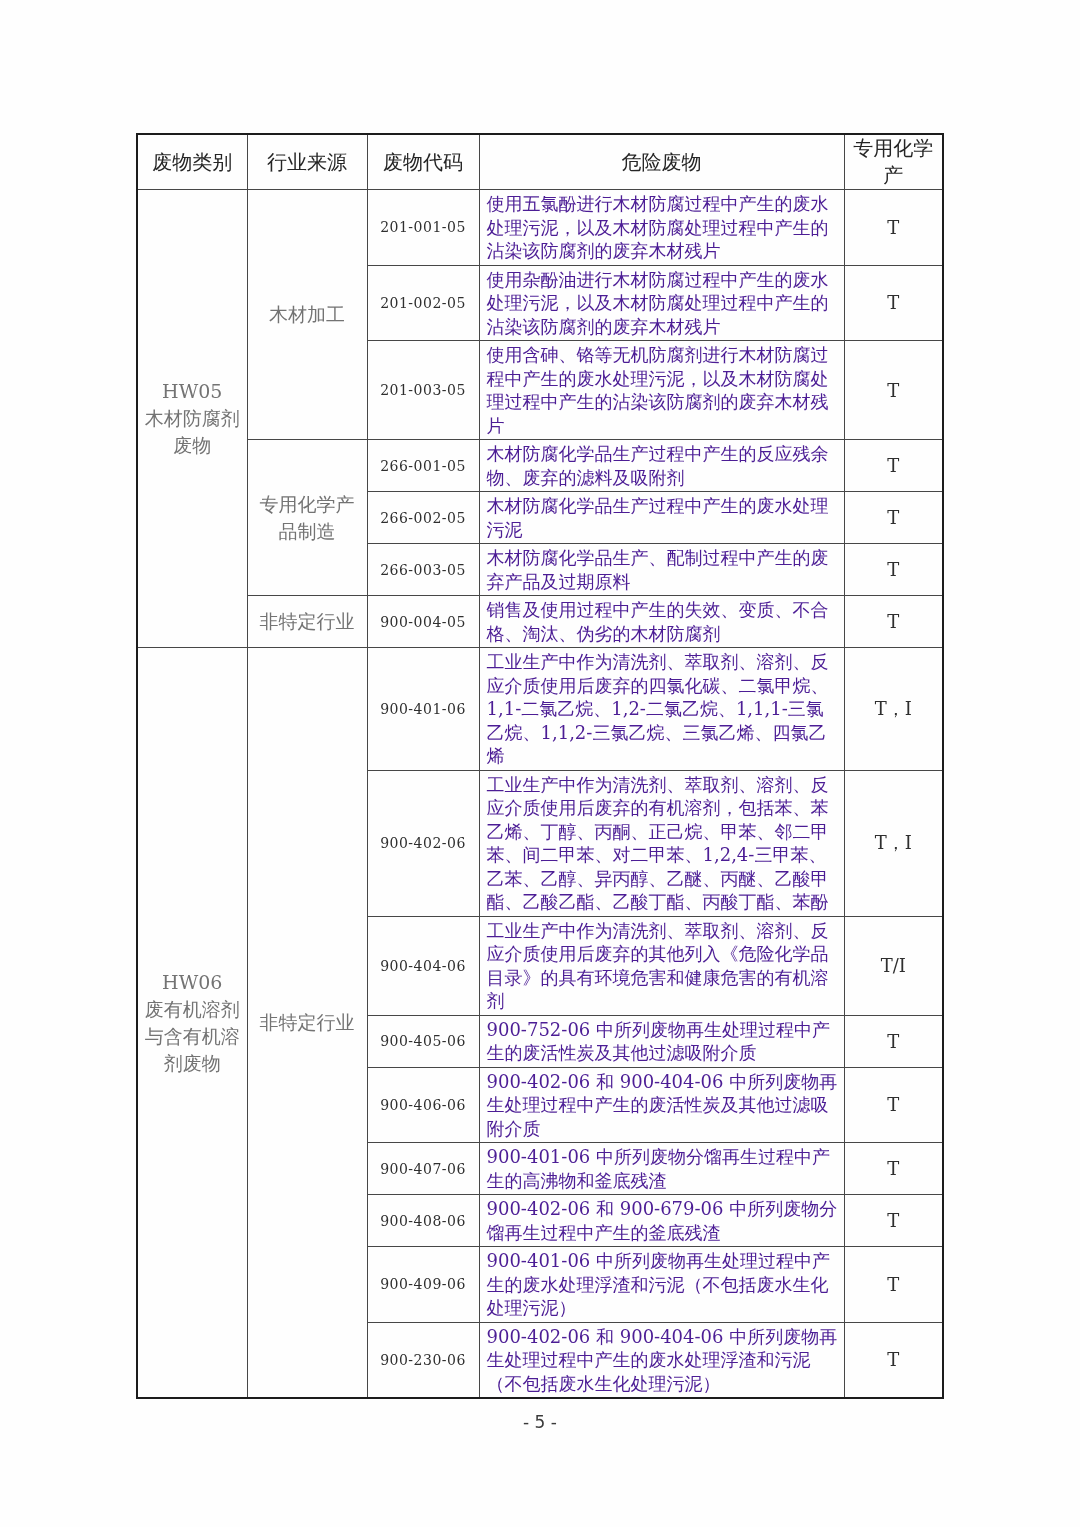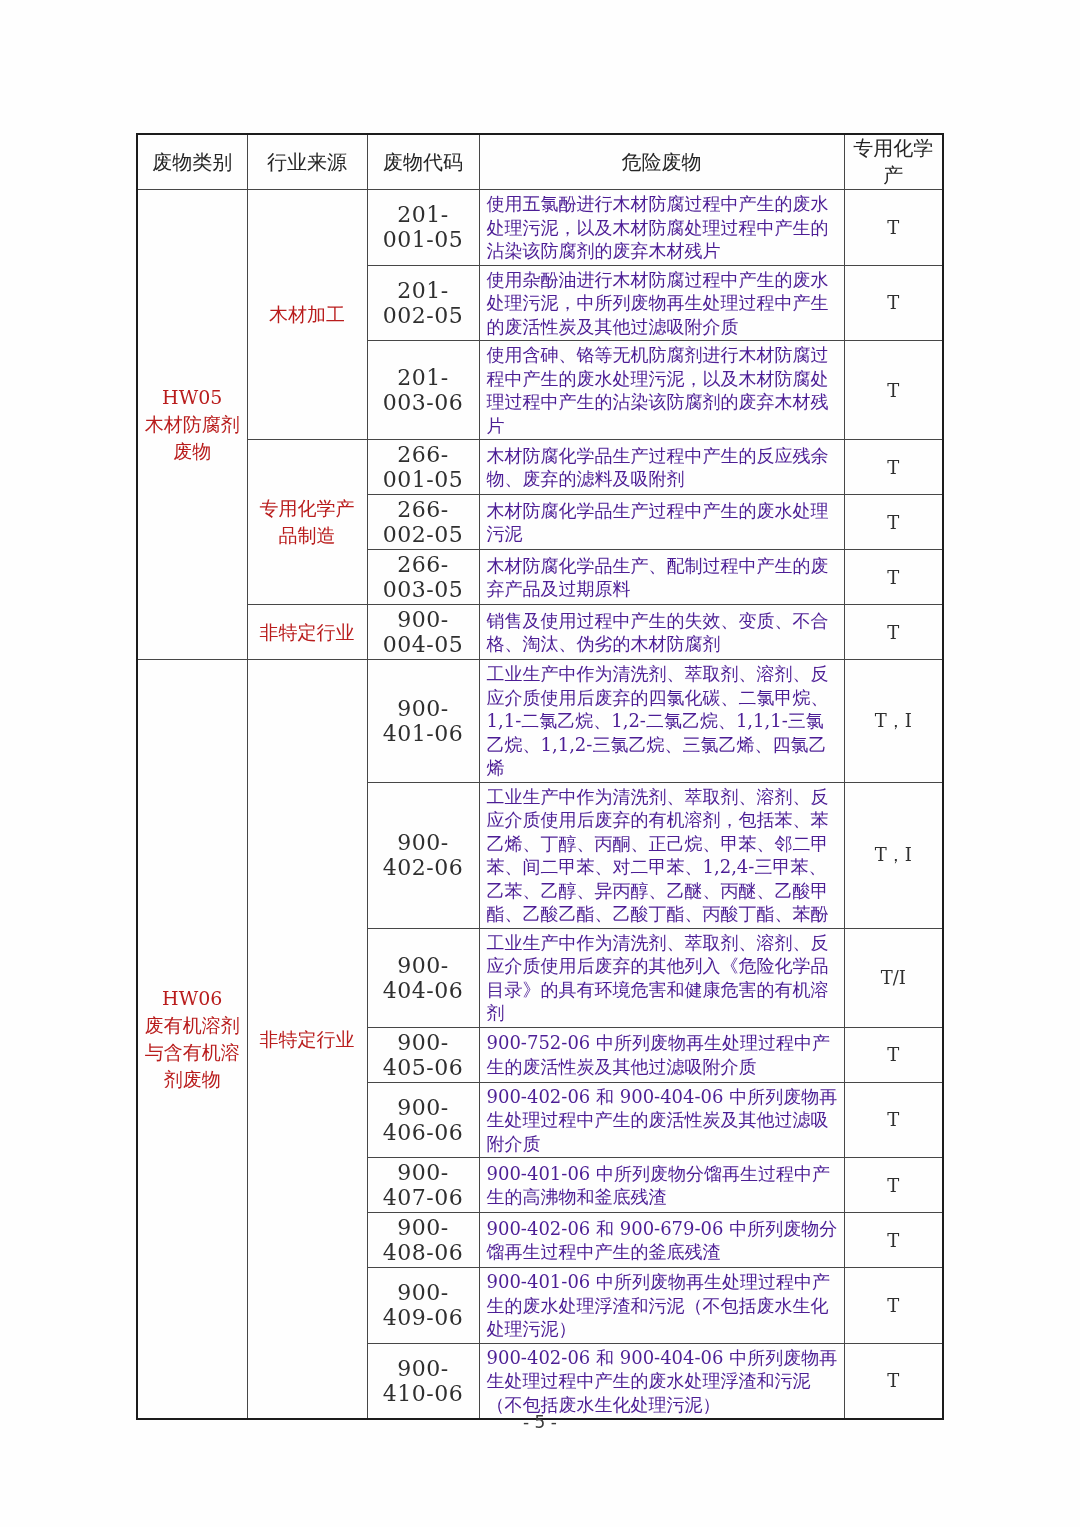--- a/index.html
+++ b/index.html
@@ -44,26 +44,26 @@
     color: #252525;
     padding: 0 2px;
   }
   td.cat, td.ind {
     text-align: center;
     vertical-align: middle;
     font-size: 19px;
     line-height: 27px;
     white-space: pre-line;
     padding: 4px 3px;
-    color: #b91c1c;
+    color: #737373;
   }
   td.code {
     text-align: center;
     vertical-align: middle;
-    font-size: 22px;
+    font-size: 14px;
     letter-spacing: 0.5px;
     padding: 2px 8px;
     color: #2f2f2f;
   }
   td.waste {
     text-align: left;
     vertical-align: middle;
     font-size: 18px;
     line-height: 23.5px;
     padding: 2px 6px 2px 7px;
@@ -113,25 +113,25 @@
         <td class="cat" rowspan="7">HW05
 木材防腐剂
 废物</td>
         <td class="ind" rowspan="3">木材加工</td>
         <td class="code">201-001-05</td>
         <td class="waste">使用五氯酚进行木材防腐过程中产生的废水处理污泥，以及木材防腐处理过程中产生的沾染该防腐剂的废弃木材残片</td>
         <td class="haz">T</td>
       </tr>
       <tr>
         <td class="code">201-002-05</td>
-        <td class="waste">使用杂酚油进行木材防腐过程中产生的废水处理污泥，中所列废物再生处理过程中产生的废活性炭及其他过滤吸附介质</td>
-        <td class="haz">T</td>
-      </tr>
-      <tr>
-        <td class="code">201-003-06</td>
+        <td class="waste">使用杂酚油进行木材防腐过程中产生的废水处理污泥，以及木材防腐处理过程中产生的沾染该防腐剂的废弃木材残片</td>
+        <td class="haz">T</td>
+      </tr>
+      <tr>
+        <td class="code">201-003-05</td>
         <td class="waste">使用含砷、铬等无机防腐剂进行木材防腐过程中产生的废水处理污泥，以及木材防腐处理过程中产生的沾染该防腐剂的废弃木材残片</td>
         <td class="haz">T</td>
       </tr>
       <tr>
         <td class="ind" rowspan="3">专用化学产
 品制造</td>
         <td class="code">266-001-05</td>
         <td class="waste">木材防腐化学品生产过程中产生的反应残余物、废弃的滤料及吸附剂</td>
         <td class="haz">T</td>
       </tr>
@@ -190,21 +190,21 @@
         <td class="code">900-408-06</td>
         <td class="waste">900-402-06 和 900-679-06 中所列废物分馏再生过程中产生的釜底残渣</td>
         <td class="haz">T</td>
       </tr>
       <tr>
         <td class="code">900-409-06</td>
         <td class="waste">900-401-06 中所列废物再生处理过程中产生的废水处理浮渣和污泥（不包括废水生化处理污泥）</td>
         <td class="haz">T</td>
       </tr>
       <tr>
-        <td class="code">900-410-06</td>
+        <td class="code">900-230-06</td>
         <td class="waste">900-402-06 和 900-404-06 中所列废物再生处理过程中产生的废水处理浮渣和污泥（不包括废水生化处理污泥）</td>
         <td class="haz">T</td>
       </tr>
     </tbody>
   </table>
 
   <div class="footer">- 5 -</div>
 
 </div>
 

